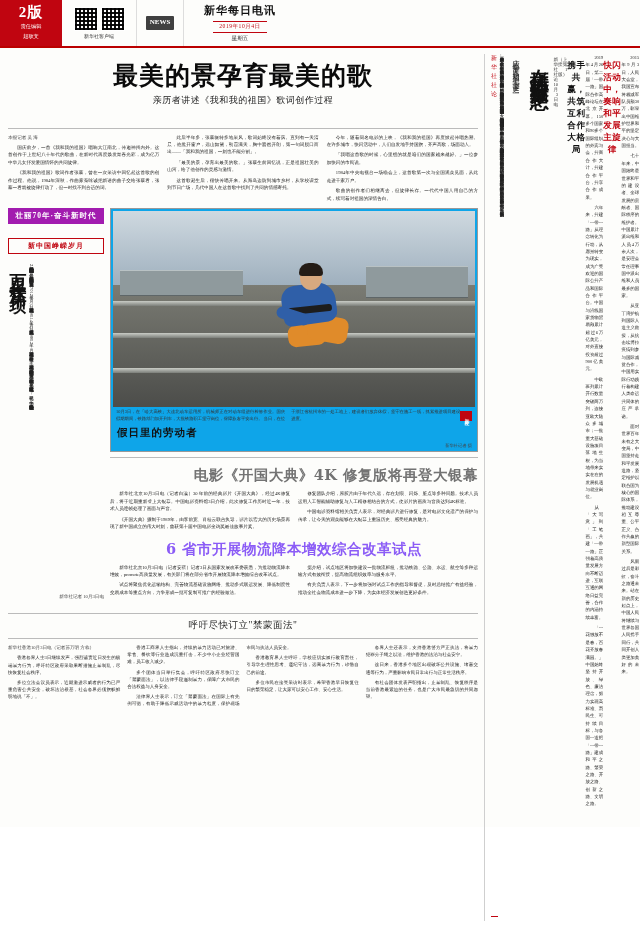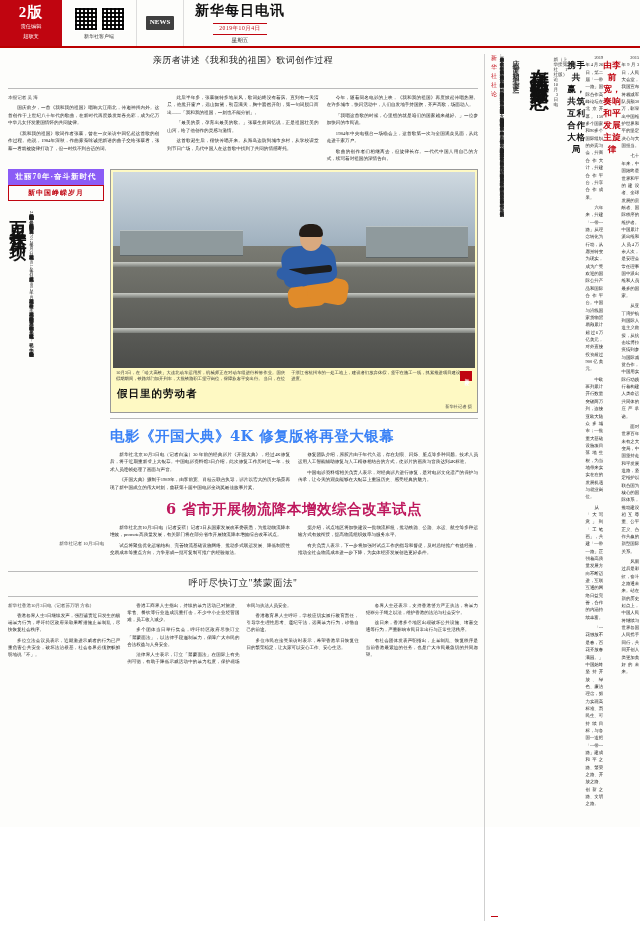--- a/index.html
+++ b/index.html
@@ -102,21 +102,21 @@
   }
   .mh-right {
     width: 112px;
     border-left: 1px solid #ddd;
     display: flex;
     flex-direction: column;
     align-items: center;
     justify-content: center;
   }
   .mh-paper-name {
-    font-size: 14px;
+    font-size: 11px;
     font-weight: bold;
     letter-spacing: 1px;
     color: #111;
     margin-bottom: 3px;
   }
   .mh-date {
     font-size: 5.6px;
     color: #c00510;
     border-top: 1px solid #c00510;
     border-bottom: 1px solid #c00510;
@@ -194,36 +194,36 @@
   .byline { font-size: 4.6px; color: #444; margin: 0 0 3px 0; }
   .byline-r { text-align: right; }
 
   
   .feature-row { display: flex; margin-top: 6px; gap: 6px; }
   .feature-left {
     width: 96px;
     flex: 0 0 96px;
   }
   .badge-70 {
-    background: #8b5cf6;
+    background: #a21caf;
     color: #fff;
     font-size: 7.5px;
     font-weight: bold;
     text-align: center;
     padding: 3px 2px;
     letter-spacing: 1px;
   }
   .badge-sub {
     border: 1px solid #c00510;
     color: #c00510;
     font-size: 7px;
     font-weight: bold;
     text-align: center;
     padding: 2px;
-    margin-top: 0;
+    margin-top: 14px;
     letter-spacing: 1px;
   }
   .vtitle-wrap {
     display: flex;
     justify-content: flex-start;
     margin-top: 6px;
   }
   .vtitle {
     writing-mode: vertical-rl;
     font-family: "DejaVu Serif", serif;
@@ -244,21 +244,21 @@
     margin-top: 4px;
     max-width: 92px;
   }
 
   .feature-right { flex: 1; }
 
   
   .photo-box {
     border: 1px solid #999;
     padding: 2px;
-    background: #fef9c3;
+    background: #0ea5e9;
   }
   .photo {
     position: relative;
     height: 196px;
     overflow: hidden;
     background: linear-gradient(180deg, #9fb4c6 0%, #8aa2b6 35%, #6d6f68 36%, #55565a 100%);
   }
   .ph-sky { position: absolute; inset: 0 0 62% 0; background: linear-gradient(180deg,#cfd9e0,#9fb0be); }
   .ph-deck { position: absolute; left: 0; right: 0; top: 38%; bottom: 0; background: linear-gradient(180deg,#7a7b73,#4c4d4a); }
   .ph-rail {
@@ -305,34 +305,34 @@
     writing-mode: vertical-rl;
     background: #c00510;
     color: #fff;
     font-size: 5px;
     padding: 3px 2px;
     letter-spacing: 1px;
   }
 
   
   .mid-head {
-    text-align: left;
+    text-align: right;
     font-family: "DejaVu Serif", serif;
     font-size: 14.5px;
     font-weight: bold;
-    color: #3b82f6;
+    color: #737373;
     margin: 8px 0 5px 0;
     letter-spacing: .5px;
   }
   .mid-head2 {
     text-align: center;
     font-family: "DejaVu Serif", serif;
     font-size: 14.5px;
     font-weight: bold;
-    color: #be185d;
+    color: #8b5cf6;
     margin: 9px 0 5px 0;
     letter-spacing: .5px;
   }
   .big-head {
     text-align: center;
     font-family: "DejaVu Serif", serif;
     font-size: 22px;
     font-weight: bold;
     color: #0b0b0b;
     margin: 10px 0 3px 0;
@@ -429,20 +429,21 @@
       <div class="mh-paper-name">新华每日电讯</div>
       <div class="mh-date">2019年10月4日</div>
       <div class="mh-weekday">星期五</div>
     </div>
   </div>
 
   <div class="body-wrap">
 
     <div class="col-main">
 
+      <div class="lead-head">最美的景孕育最美的歌</div>
       <div class="lead-sub">亲历者讲述《我和我的祖国》歌词创作过程</div>
       <div class="hr-gray"></div>
 
       <div class="cols3">
         <p class="byline">本报记者 吴 海</p>
         <p class="colp">国庆前夕，一首《我和我的祖国》唱响大江南北，传遍神州内外。这首创作于上世纪八十年代的歌曲，在新时代再度焕发青春光彩，成为亿万中华儿女抒发爱国情怀的共同旋律。</p>
         <p class="colp">《我和我的祖国》歌词作者张藜，曾在一次采访中回忆起这首歌的创作过程。他说，1984年深秋，作曲家秦咏诚把新谱的曲子交给张藜看，张藜一看就被旋律打动了，但一时找不到合适的词。</p>
         <p class="colp">此后半年多，张藜辗转多地采风，歌词始终没有着落。直到有一天清晨，他推开窗户，远山如黛，朝霞满天，胸中豁然开朗，第一句词脱口而出——「我和我的祖国，一刻也不能分割」。</p>
         <p class="colp">「最美的景，孕育出最美的歌。」张藜生前回忆说，正是祖国壮美的山河，给了他创作的灵感与激情。</p>
         <p class="colp">这首歌诞生后，很快传唱开来。从海岛边防到城市乡村，从学校课堂到节日广场，几代中国人在这首歌中找到了共同的情感寄托。</p>
@@ -553,21 +554,21 @@
       <div class="rc-sec-title">携手共赢，共筑互利合作大格局</div>
       <div class="rc-body">
         <p>2019年4月26日，第二届「一带一路」国际合作高峰论坛在北京开幕。150多个国家和90多个国际组织的外宾与会，共商合作大计，共建合作平台，共享合作成果。</p>
         <p>六年来，共建「一带一路」从理念转化为行动，从愿景转变为现实，成为广受欢迎的国际公共产品和国际合作平台。中国与沿线国家货物贸易额累计超过6万亿美元，对外直接投资超过900亿美元。</p>
         <p>中欧班列累计开行数量突破两万列，连接亚欧大陆众多城市；一批重大基础设施项目落地生根，为当地带来实实在在的发展机遇与就业岗位。</p>
         <p>从「大写意」到「工笔画」，共建「一带一路」正朝着高质量发展方向不断迈进，互联互通的网络日益完善，合作的内涵持续丰富。</p>
         <p>「一花独放不是春，百花齐放春满园。」中国始终坚持开放、绿色、廉洁理念，努力实现高标准、惠民生、可持续目标，与各国一道把「一带一路」建成和平之路、繁荣之路、开放之路、创新之路、文明之路。</p>
       </div>
 
       <div class="hr-gray"></div>
-      <div class="rc-sec-title red">由李前宽，奏响和平发展主旋律</div>
+      <div class="rc-sec-title red">快闪活动中，奏响和平发展主旋律</div>
       <div class="rc-body">
         <p>2015年9月3日，人民大会堂，我国宣布将裁减军队员额30万，彰显出中国维护世界和平的坚定决心与大国担当。</p>
         <p>七十年来，中国始终是世界和平的建设者、全球发展的贡献者、国际秩序的维护者。中国累计派出维和人员4万余人次，是安理会常任理事国中派出维和人员最多的国家。</p>
         <p>从亚丁湾护航到国际人道主义救援，从抗击埃博拉疫情到参与国际减贫合作，中国用实际行动践行着构建人类命运共同体的庄严承诺。</p>
         <p>面对世界百年未有之大变局，中国坚持走和平发展道路，坚定维护以联合国为核心的国际体系，推动建设相互尊重、公平正义、合作共赢的新型国际关系。</p>
         <p>风雨过后是彩虹，奋斗之路通未来。站在新的历史起点上，中国人民将继续与世界各国人民携手同行，共同开创人类更加美好的未来。</p>
       </div>
     </div>
 
   </div>

